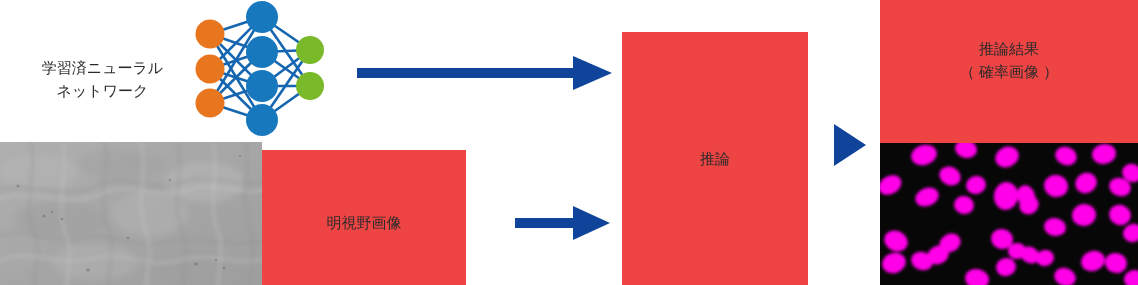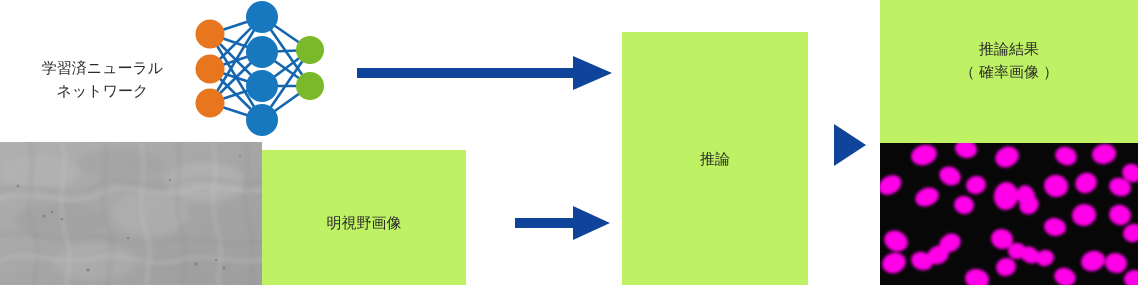--- a/index.html
+++ b/index.html
@@ -14,21 +14,21 @@
     position: relative;
     width: 1138px;
     height: 285px;
     background: #ffffff;
     overflow: hidden;
   }
 
   
   .panel {
     position: absolute;
-    background: #bef264;
+    background: #ef4444;
     box-sizing: border-box;
   }
   .panel-label {
     position: absolute;
     left: 0;
     right: 0;
     text-align: center;
     color: #2b2b2b;
     font-size: 15px;
     line-height: 1.5;

